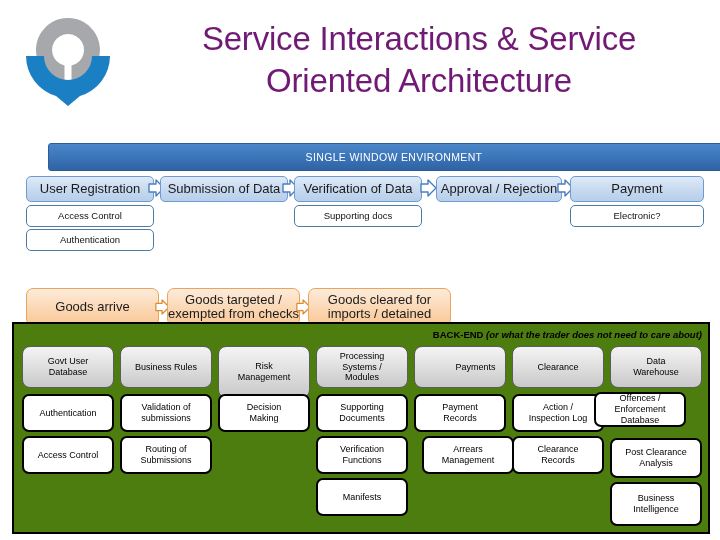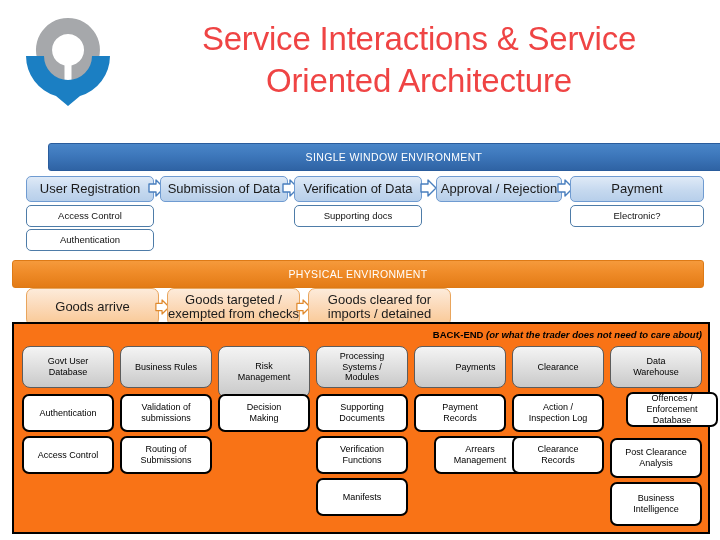--- a/index.html
+++ b/index.html
@@ -8,21 +8,21 @@
     font-family:"Liberation Sans","DejaVu Sans",sans-serif;
     -webkit-font-smoothing:antialiased;
   }
   .slide{position:relative;width:720px;height:540px;}
 
   
   .header{position:absolute;left:0;top:0;width:720px;height:133px;}
   .logo{position:absolute;left:14px;top:12px;width:108px;height:100px;}
   .title{
     position:absolute;left:130px;top:18px;width:578px;
-    text-align:center;font-size:33px;line-height:1.28;color:#ef4444;
+    text-align:center;font-size:33px;line-height:1.28;color:#701a75;
     font-weight:400;letter-spacing:-0.2px;
   }
 
   
   .band{
     position:absolute;height:26px;line-height:26px;text-align:center;
     color:#ffffff;font-size:10.5px;letter-spacing:.35px;border-radius:3px;
   }
   .band.blue{
     left:12px;top:143px;width:690px;
@@ -58,21 +58,21 @@
   
   .obox{
     position:absolute;height:20px;border:1.6px solid #4e7ca8;border-radius:5px;
     background:#ffffff;display:flex;align-items:center;justify-content:center;
     font-size:9.5px;color:#111;text-align:center;line-height:1.1;
   }
 
   
   .backend{
     position:absolute;left:12px;top:322px;width:694px;height:208px;
-    border:2px solid #000;background:#f97316;
+    border:2px solid #000;background:#4d7c0f;
   }
   .belabel{
     position:absolute;right:6px;top:5px;font-size:9.5px;color:#000;
     white-space:nowrap;
   }
   .belabel b{font-weight:bold;}
   .belabel i{font-weight:bold;font-style:italic;}
 
   .bbox{
     position:absolute;border-radius:7px;background:#ffffff;
@@ -173,21 +173,20 @@
       </div>
     </div>
   <div class="flowrow" id="sw-sub2" style="left:0;top:229px;width:720px;">
       <div class="obox" style="left: 26px; width: 126px;">
         <div>
           <div>Authentication</div>
         </div>
       </div>
     </div>
 
-  <div class="band orange">PHYSICAL ENVIRONMENT</div>
 
   <div class="flowrow" id="ph-flow" style="left:0;top:288px;width:720px;height:36px;">
       <div class="chip peach" style="left: 26px; width: 131px;">
         <div>
           <div>Goods arrive</div>
         </div>
       </div>
       <svg class="chev peach" viewBox="0 0 17 18" style="left: 154.5px; top: 9px;">
         <path d="M1 5 H8 V1 L16 9 L8 17 V13 H1 Z" fill="#ffffff" stroke="#e08a2e" stroke-width="1.4" stroke-linejoin="round"></path>
       </svg>
@@ -287,21 +286,21 @@
           <div>
             <div>Payments</div>
           </div>
         </div>
         <div class="bbox" style="left: 400px; width: 92px; top: 70px; height: 38px;">
           <div>
             <div>Payment</div>
             <div>Records</div>
           </div>
         </div>
-        <div class="bbox" style="left: 420px; width: 92px; top: 112px; height: 38px;">
+        <div class="bbox" style="left: 408px; width: 92px; top: 112px; height: 38px;">
           <div>
             <div>Arrears</div>
             <div>Management</div>
           </div>
         </div>
         <div class="bbox grey" style="left: 498px; width: 92px; top: 22px; height: 42px;">
           <div>
             <div>Clearance</div>
           </div>
         </div>
@@ -316,21 +315,21 @@
             <div>Clearance</div>
             <div>Records</div>
           </div>
         </div>
         <div class="bbox grey" style="left: 596px; width: 92px; top: 22px; height: 42px;">
           <div>
             <div>Data</div>
             <div>Warehouse</div>
           </div>
         </div>
-        <div class="bbox" style="left: 612px; width: 92px; top: 68px; height: 35px;">
+        <div class="bbox" style="left: 580px; width: 92px; top: 68px; height: 35px;">
           <div>
             <div>Offences /</div>
             <div>Enforcement</div>
             <div>Database</div>
           </div>
         </div>
         <div class="bbox" style="left: 596px; width: 92px; top: 114px; height: 40px;">
           <div>
             <div>Post Clearance</div>
             <div>Analysis</div>

